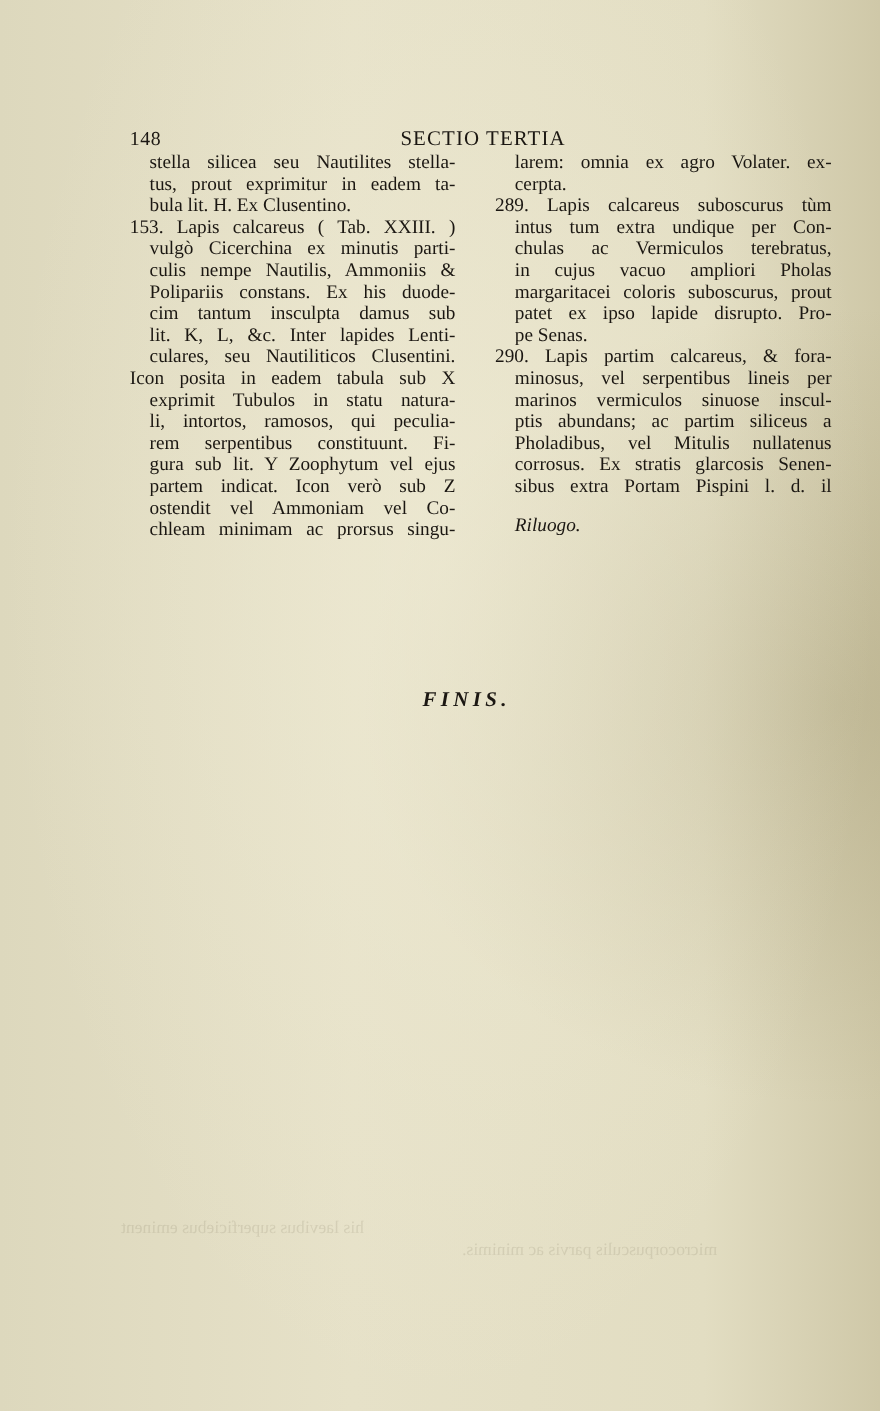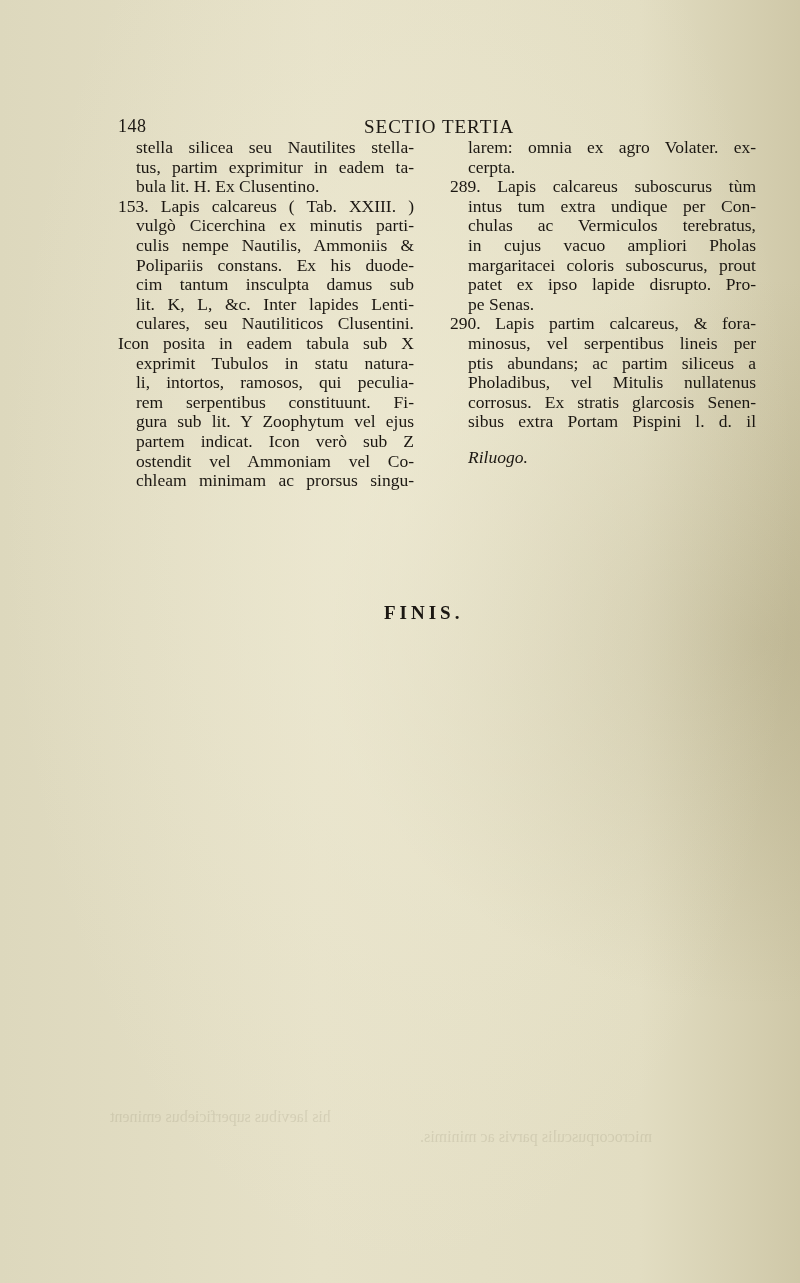--- a/index.html
+++ b/index.html
@@ -25,22 +25,22 @@
       position: absolute; top: 138px; font-size: 17.5px; line-height: 19.6px;
     }
     .col-left { left: 136px; width: 278px; }
     .col-right { left: 468px; width: 288px; }
     .line { white-space: nowrap; display: block; height: 19.6px; text-align: justify; text-align-last: justify; }
     .line.last { text-align-last: left; }
     .line.hang { margin-left: -18px; }
     .line.hang-r { margin-left: -18px; }
     .it { font-style: italic; margin-top: 16px; }
     .finis {
-      position: absolute; top: 602px; left: 384px;
-      font-size: 19px; font-weight: bold; letter-spacing: 4px;
+      position: absolute; top: 626px; left: 384px;
+      font-size: 19px; font-style: italic; font-weight: bold; letter-spacing: 4px;
     }
     .bleed {
       position: absolute; color: rgba(80,70,50,0.12); font-size: 16px;
       transform: scaleX(-1); white-space: nowrap;
     }
   </style>
 </head>
 <body>
 
 <div class="page">
@@ -48,21 +48,21 @@
   <div class="bleed" style="top:1108px;left:110px;">his laevibus superficiebus eminent</div>
   <div class="bleed" style="top:1128px;left:420px;">microcorpusculis parvis ac minimis.</div>
 
   <div class="header">
     <span class="page-num">148</span>
     <span class="running-head">SECTIO TERTIA</span>
   </div>
 
   <div class="col col-left">
     <span class="line">stella silicea seu Nautilites stella-</span>
-    <span class="line">tus, partim exprimitur in eadem ta-</span>
+    <span class="line">tus, prout exprimitur in eadem ta-</span>
     <span class="line last">bula lit. H. Ex Clusentino.</span>
     <span class="line hang">153. Lapis calcareus ( Tab. XXIII. )</span>
     <span class="line"><span>vulgò Cicerchina ex minutis parti-</span></span>
     <span class="line">culis nempe Nautilis, Ammoniis &amp;</span>
     <span class="line">Polipariis constans. Ex his duode-</span>
     <span class="line">cim tantum insculpta damus sub</span>
     <span class="line">lit. K, L, &amp;c. Inter lapides Lenti-</span>
     <span class="line">culares, seu Nautiliticos Clusentini.</span>
     <span class="line hang">Icon posita in eadem tabula sub X</span>
     <span class="line">exprimit Tubulos in statu natura-</span>
@@ -79,20 +79,21 @@
     <span class="line last">cerpta.</span>
     <span class="line hang-r">289. Lapis calcareus suboscurus tùm</span>
     <span class="line">intus tum extra undique per Con-</span>
     <span class="line">chulas ac Vermiculos terebratus,</span>
     <span class="line">in cujus vacuo ampliori Pholas</span>
     <span class="line">margaritacei coloris suboscurus, prout</span>
     <span class="line">patet ex ipso lapide disrupto. Pro-</span>
     <span class="line last">pe Senas.</span>
     <span class="line hang-r">290. Lapis partim calcareus, &amp; fora-</span>
     <span class="line">minosus, vel serpentibus lineis per</span>
+    <span class="line">marinos vermiculos sinuose inscul-</span>
     <span class="line">ptis abundans; ac partim siliceus a</span>
     <span class="line">Pholadibus, vel Mitulis nullatenus</span>
     <span class="line">corrosus. Ex stratis glarcosis Senen-</span>
     <span class="line">sibus extra Portam Pispini l. d. il</span>
     <span class="line last it">Riluogo.</span>
   </div>
 
   <div class="finis">FINIS.</div>
 </div>
 

